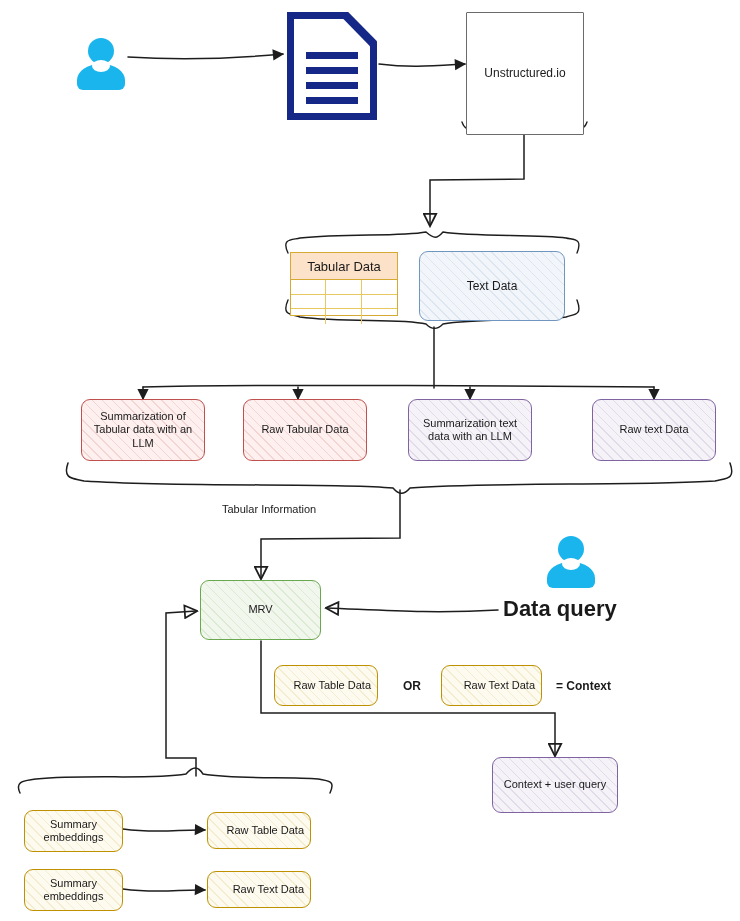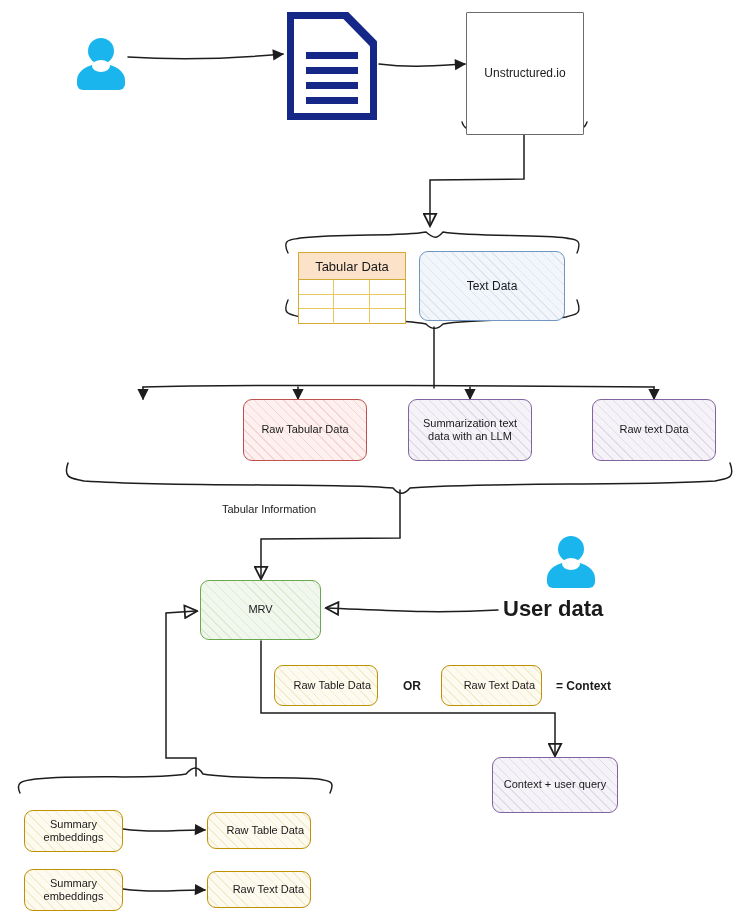--- a/index.html
+++ b/index.html
@@ -47,21 +47,21 @@
   #pdf-icon .bar{position:absolute;left:19px;width:52px;height:7px;background:#152887;}
 
   
   .person{position:absolute;}
   .person .head{position:absolute;border-radius:50%;background:#19b5ec;}
   .person .body{position:absolute;background:#19b5ec;
       border-radius:48% 48% 6px 6px / 62% 62% 6px 6px;}
   .person .notch{position:absolute;background:#ffffff;border-radius:50%;}
 
   
-  #tabular-data-table{position:absolute;left:298px;top:252px;width:108px;height:72px;
+  #tabular-data-table{position:absolute;left:290px;top:252px;width:108px;height:64px;
       border:1.4px solid #d6a935;background:#fff;box-sizing:border-box;}
   #tabular-data-table .thead{height:26px;background:#fbe2c8;
       border-bottom:1.4px solid #d6a935;display:flex;align-items:center;
       justify-content:center;font-size:13px;}
   #tabular-data-table .grid{display:grid;grid-template-columns:1fr 1fr 1fr;
       grid-template-rows:1fr 1fr 1fr;height:44px;}
   #tabular-data-table .cell{border-right:1.2px solid #e8c85f;
       border-bottom:1.2px solid #e8c85f;}
   #tabular-data-table .cell:nth-child(3n){border-right:none;}
   #tabular-data-table .cell:nth-child(n+7){border-bottom:none;}
@@ -161,20 +161,23 @@
       <div class="cell"></div>
       <div class="cell"></div>
       <div class="cell"></div>
     </div>
   </div>
 
   <div class="node rbox c-blue hatch-blue t12" style="left:419px;top:251px;width:146px;height:70px;">
     <span class="lbl">Text Data</span>
   </div>
 
+  <div class="node rbox c-red hatch-red t11" style="left:81px;top:399px;width:124px;height:62px;">
+    <span class="lbl">Summarization of Tabular data with an LLM</span>
+  </div>
 
   <div class="node rbox c-red hatch-red t11" style="left:243px;top:399px;width:124px;height:62px;">
     <span class="lbl">Raw Tabular Data</span>
   </div>
 
   <div class="node rbox c-purple hatch-purple t11" style="left:408px;top:399px;width:124px;height:62px;">
     <span class="lbl">Summarization text data with an LLM</span>
   </div>
 
   <div class="node rbox c-purple hatch-purple t11" style="left:592px;top:399px;width:124px;height:62px;">
@@ -185,21 +188,21 @@
 
   <div class="node rbox c-green hatch-green t11" style="left:200px;top:580px;width:121px;height:60px;">
     <span class="lbl">MRV</span>
   </div>
 
   <div class="person" style="left:545px;top:536px;width:52px;height:52px;">
     <div class="head" style="left:13px;top:0;width:26px;height:26px;"></div>
     <div class="body" style="left:2px;top:26px;width:48px;height:26px;"></div>
     <div class="notch" style="left:17px;top:22px;width:18px;height:12px;"></div>
   </div>
-  <div class="statictext bold" style="left:503px;top:596px;font-size:22px;">User data</div>
+  <div class="statictext bold" style="left:503px;top:596px;font-size:22px;">Data query</div>
 
   <div class="node rbox c-gold hatch-gold t11" style="left:274px;top:665px;width:104px;height:41px;">
     <span class="lbl">Raw Table Data</span>
   </div>
   <div class="statictext bold t12" style="left:403px;top:679px;">OR</div>
   <div class="node rbox c-gold hatch-gold t11" style="left:441px;top:665px;width:101px;height:41px;">
     <span class="lbl">Raw Text Data</span>
   </div>
   <div class="statictext bold t12" style="left:556px;top:679px;">= Context</div>
 

